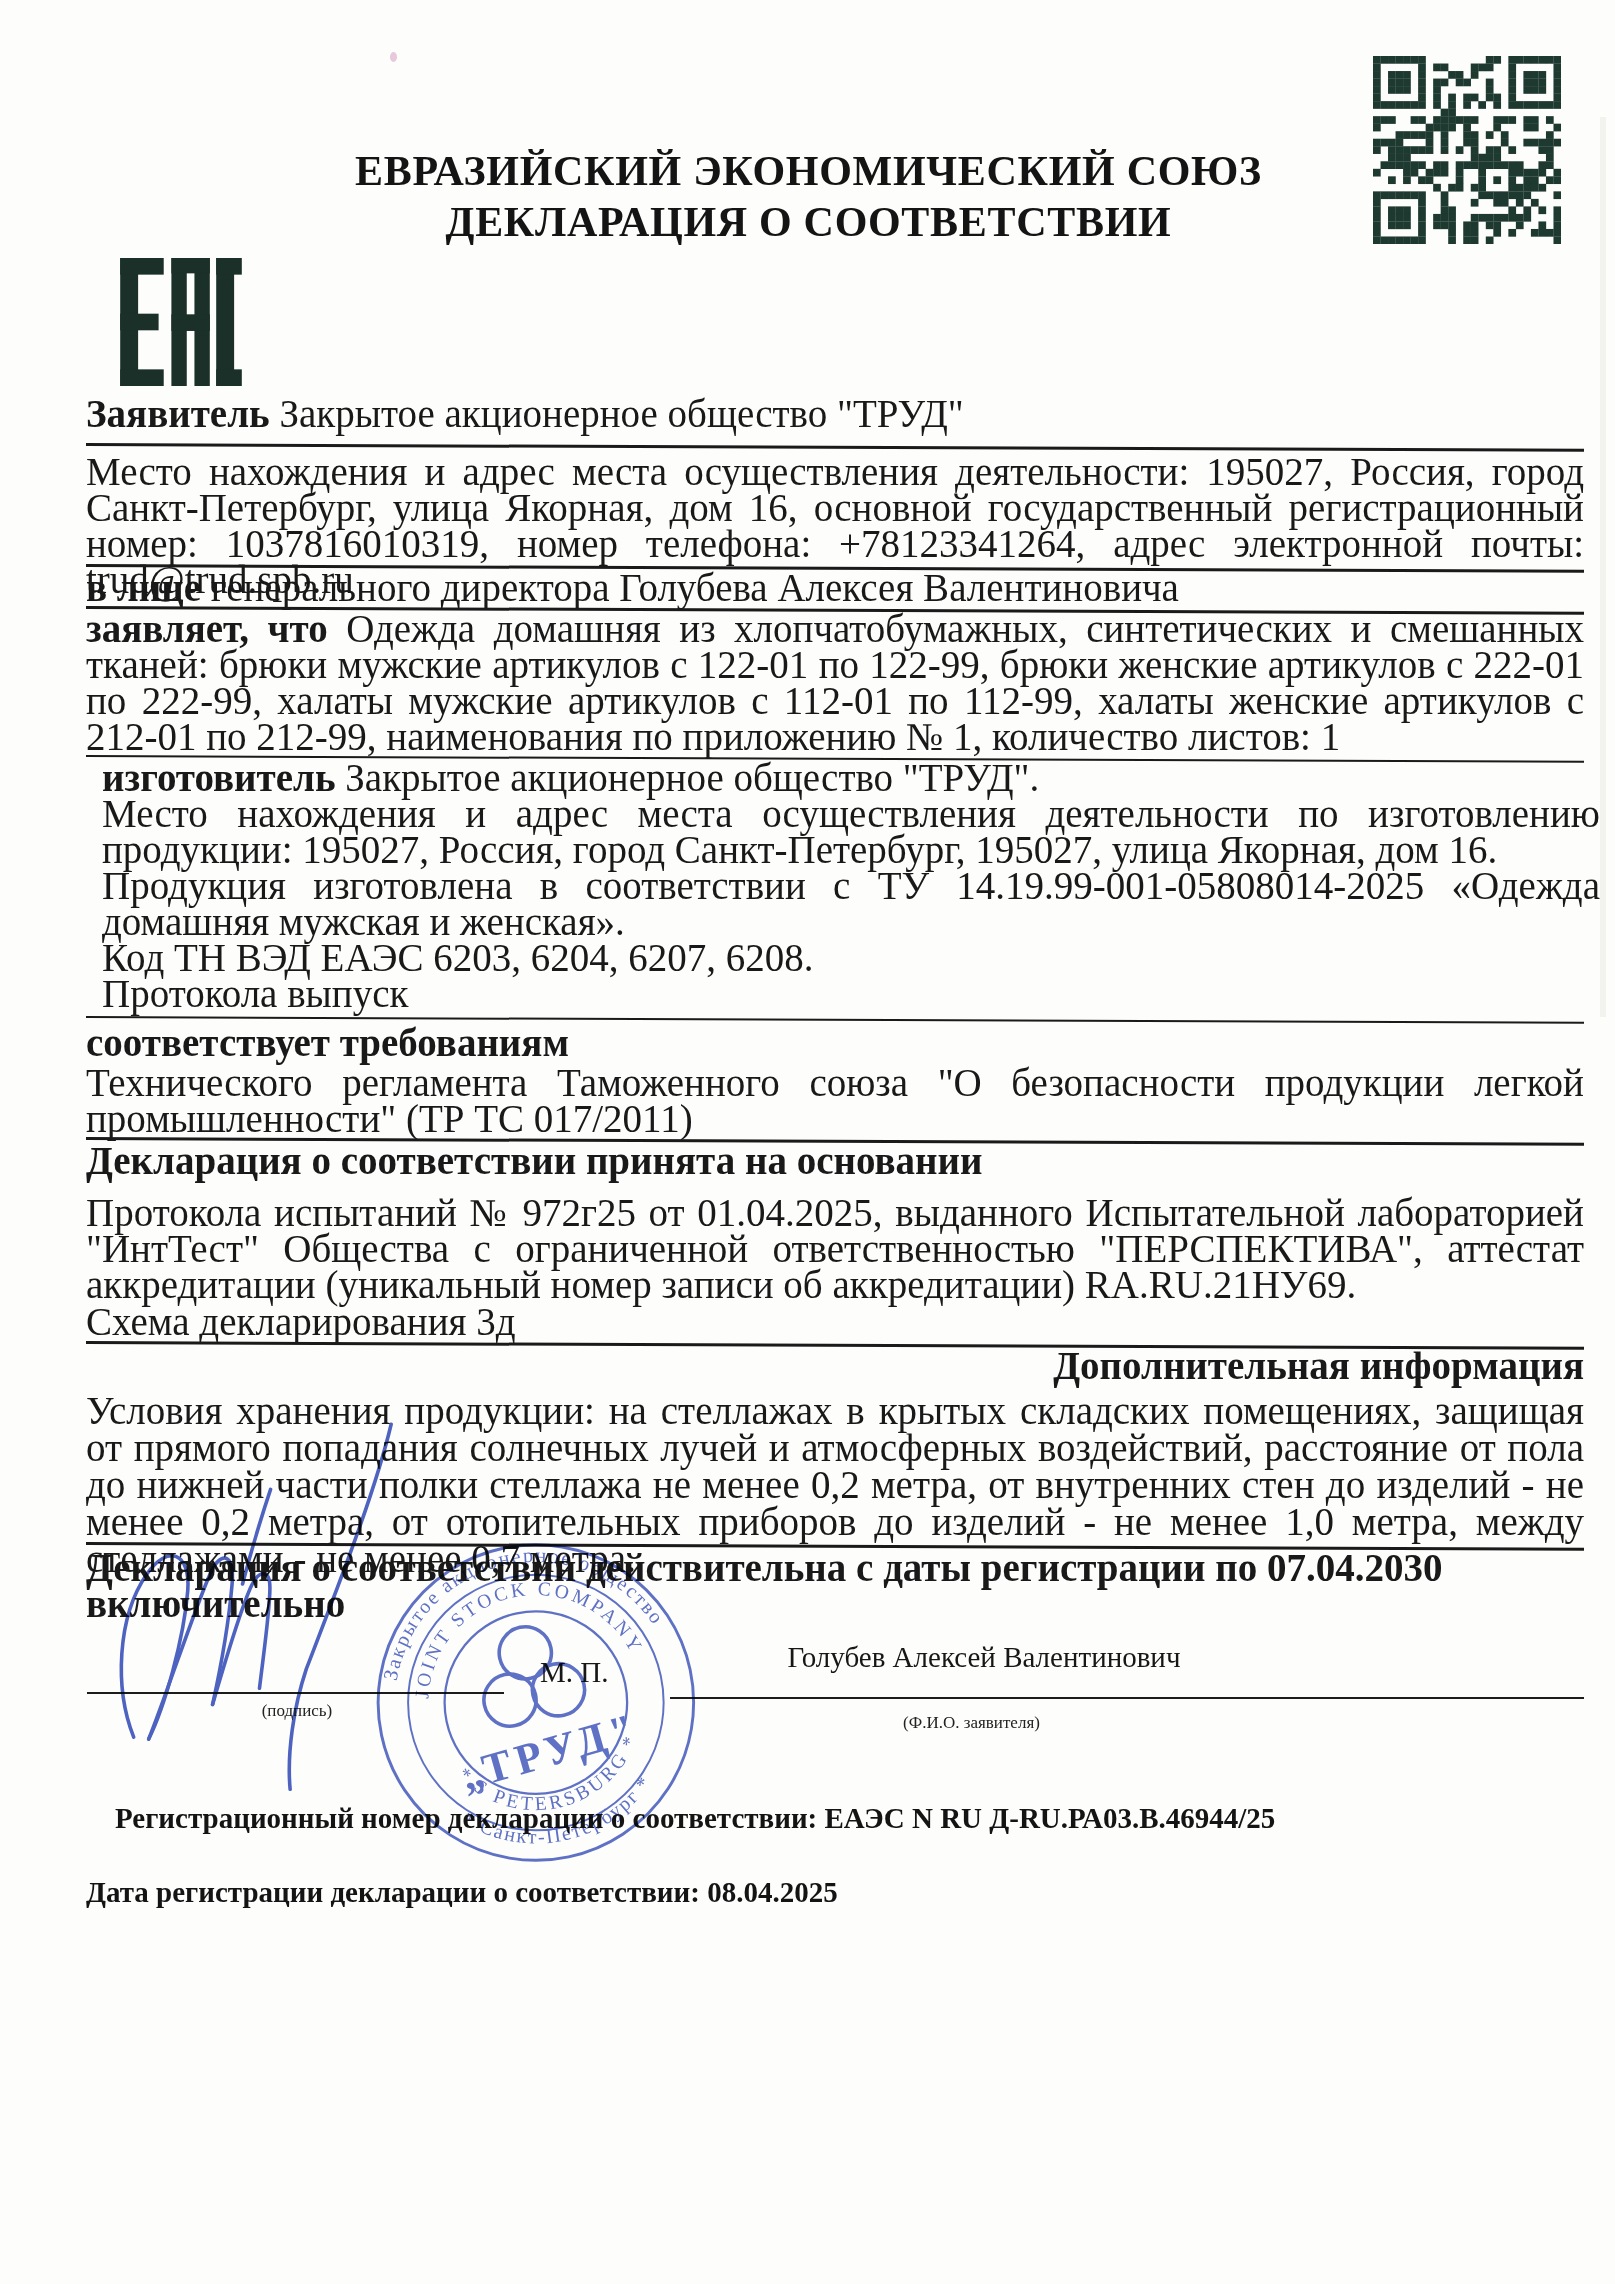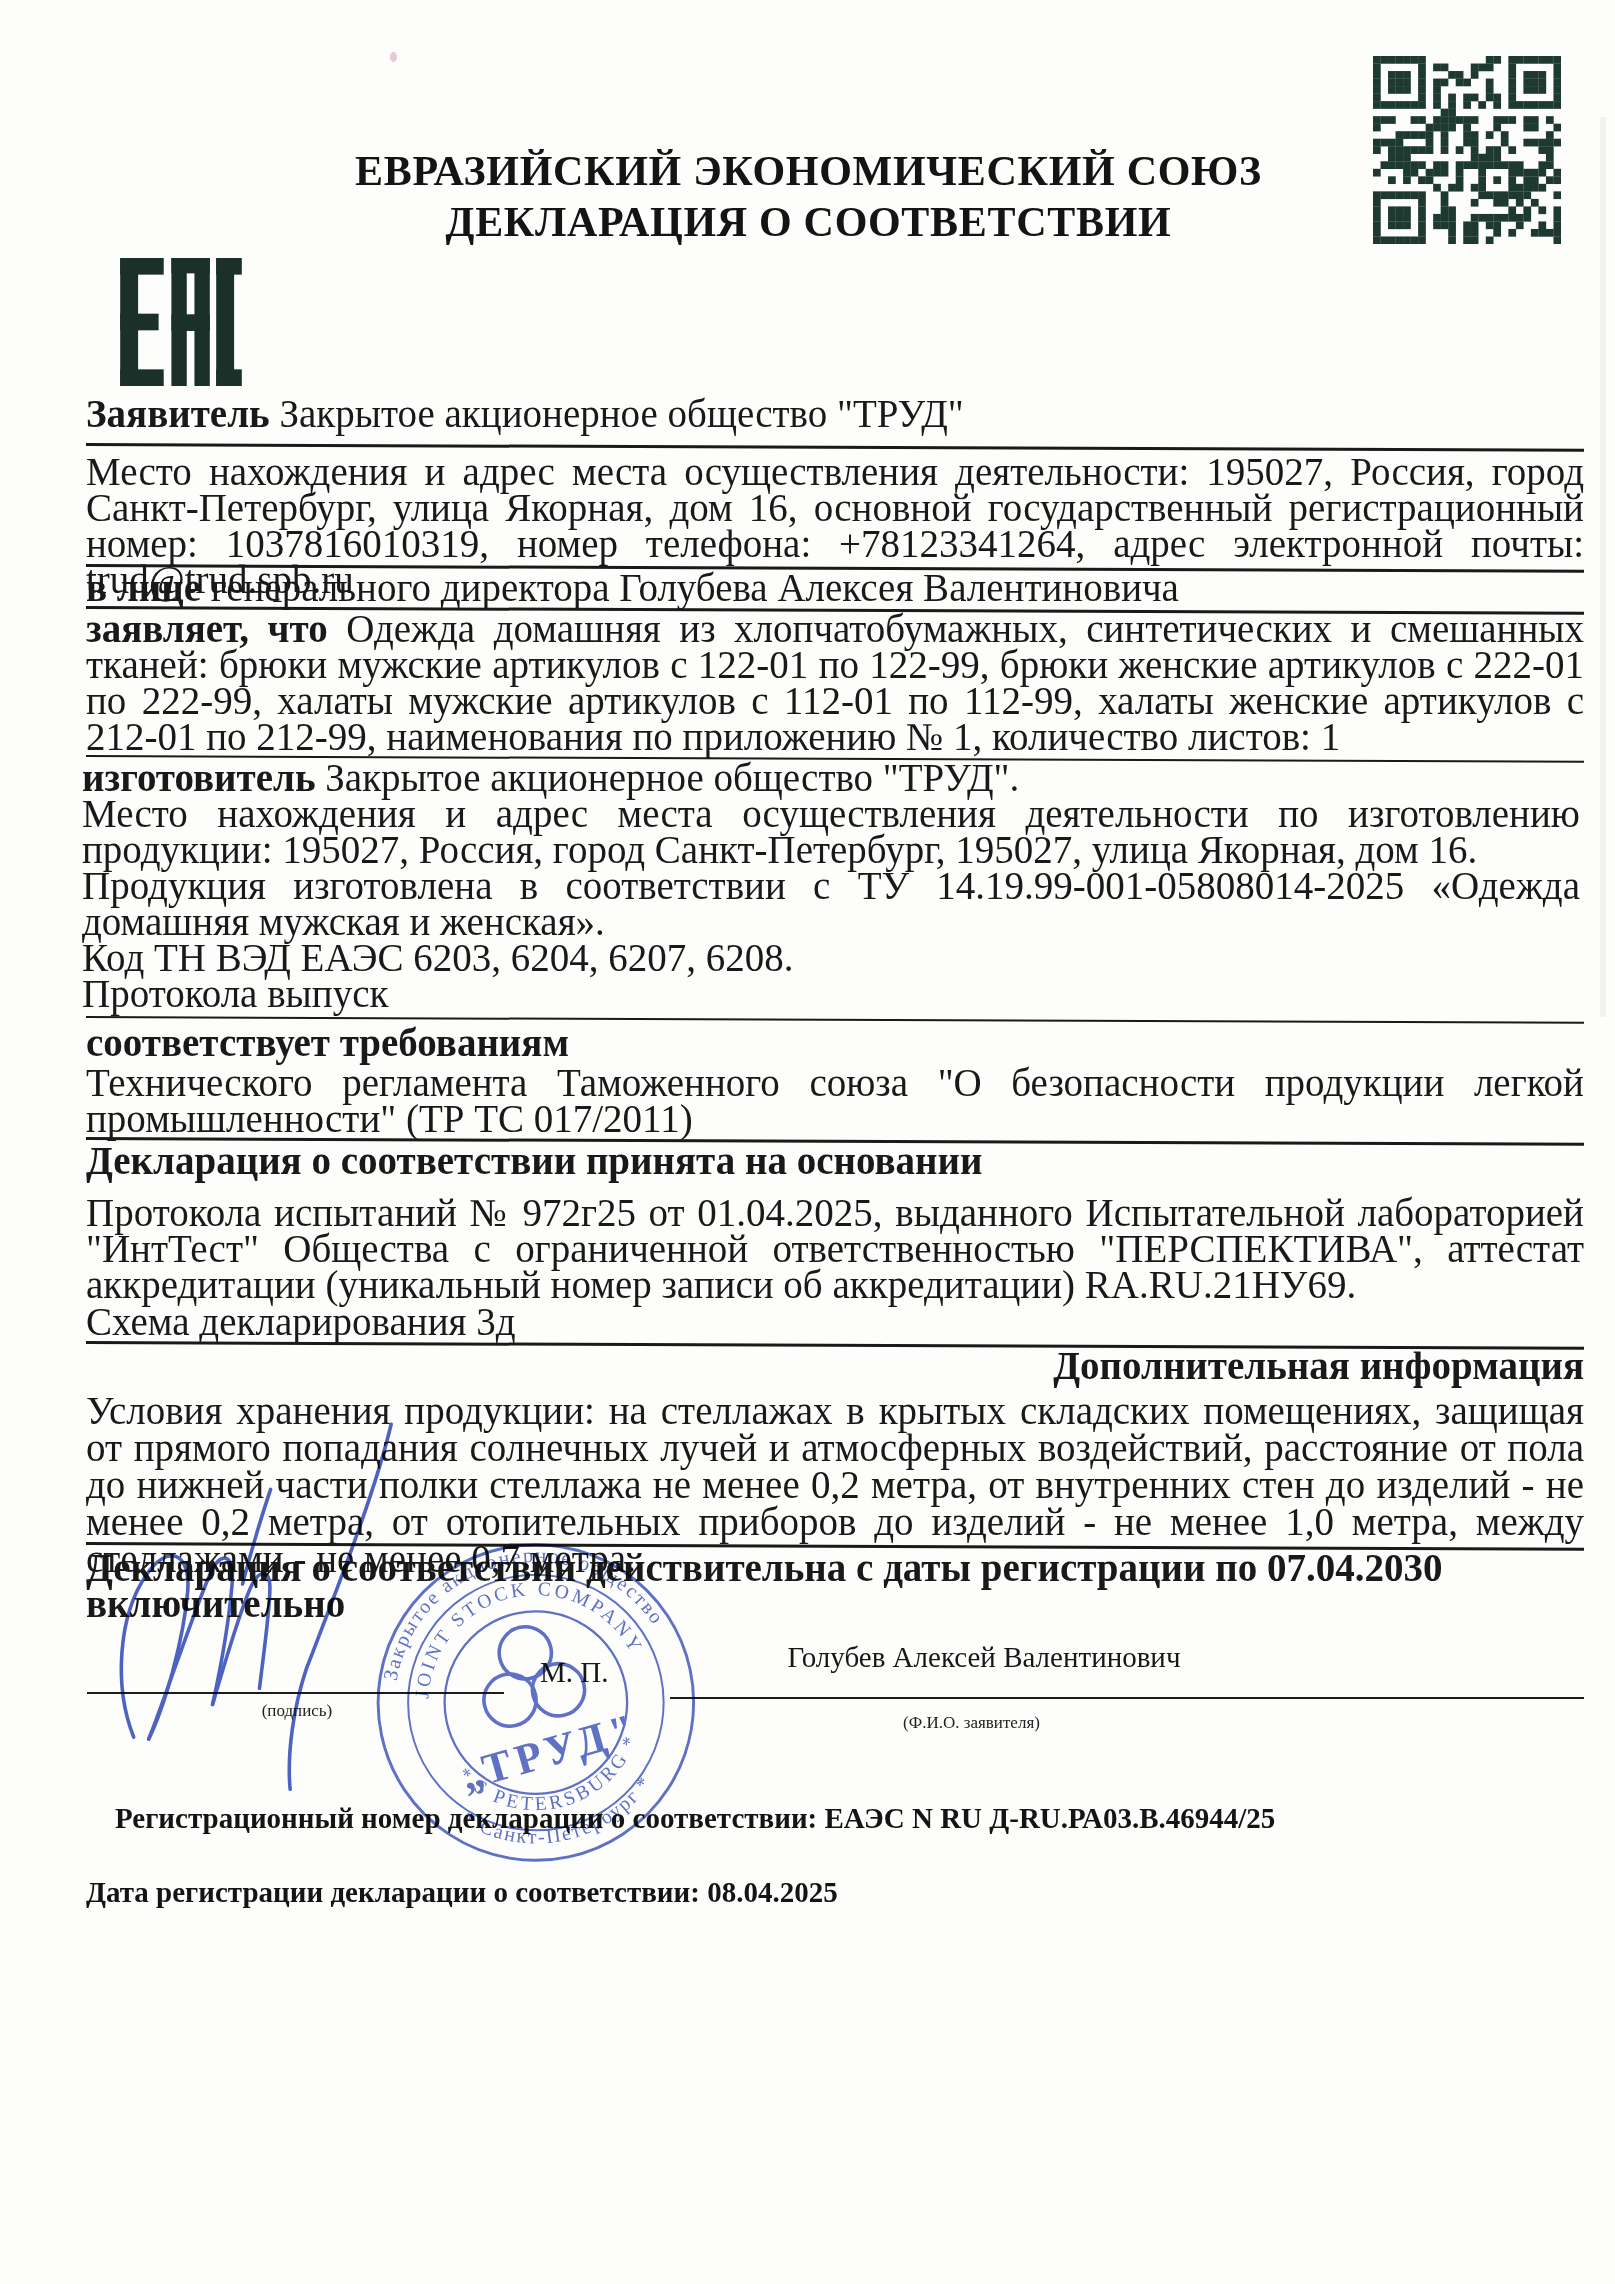--- a/index.html
+++ b/index.html
@@ -379,21 +379,21 @@
 
   <div class="abs body-text just" style="left:86px;top:454px;width:1498px;">Место нахождения и адрес места осуществления деятельности: 195027, Россия, город Санкт-Петербург, улица Якорная, дом 16, основной государственный регистрационный номер: 1037816010319, номер телефона: +78123341264, адрес электронной почты: trud@trud.spb.ru</div>
   <div class="abs rule" style="left:86px;top:564px;width:1498px;"></div>
 
   <div class="abs body-text" style="left:86px;top:570px;width:1498px;"><span class="b">в лице</span><span> генерального директора Голубева Алексея Валентиновича</span></div>
   <div class="abs rule" style="left:86px;top:606px;width:1498px;"></div>
 
   <div class="abs body-text just" style="left:86px;top:611px;width:1498px;"><span class="b">заявляет, что</span><span> Одежда домашняя из хлопчатобумажных, синтетических и смешанных тканей: брюки мужские артикулов с 122-01 по 122-99, брюки женские артикулов с 222-01 по 222-99, халаты мужские артикулов с 112-01 по 112-99, халаты женские артикулов с 212-01 по 212-99, наименования по приложению № 1, количество листов: 1</span></div>
   <div class="abs rule double" style="left:86px;top:755px;width:1498px;"></div>
 
-  <div class="abs body-text" style="left:82px;top:760px;width:1498px;">
+  <div class="abs body-text" style="left:102px;top:760px;width:1498px;">
     <div><span class="b">изготовитель</span><span> Закрытое акционерное общество "ТРУД".</span></div>
     <div class="just">Место нахождения и адрес места осуществления деятельности по изготовлению продукции: 195027, Россия, город Санкт-Петербург, 195027, улица Якорная, дом 16.</div>
     <div class="just">Продукция изготовлена в соответствии с ТУ 14.19.99-001-05808014-2025 «Одежда домашняя мужская и женская».</div>
     <div>Код ТН ВЭД ЕАЭС 6203, 6204, 6207, 6208.</div>
     <div>Протокола выпуск</div>
   </div>
   <div class="abs rule double" style="left:86px;top:1016px;width:1498px;"></div>
 
   <div class="abs body-text b" style="left:86px;top:1025px;width:1498px;">соответствует требованиям</div>
   <div class="abs body-text just" style="left:86px;top:1065px;width:1498px;">Технического регламента Таможенного союза "О безопасности продукции легкой промышленности" (ТР ТС 017/2011)</div>

